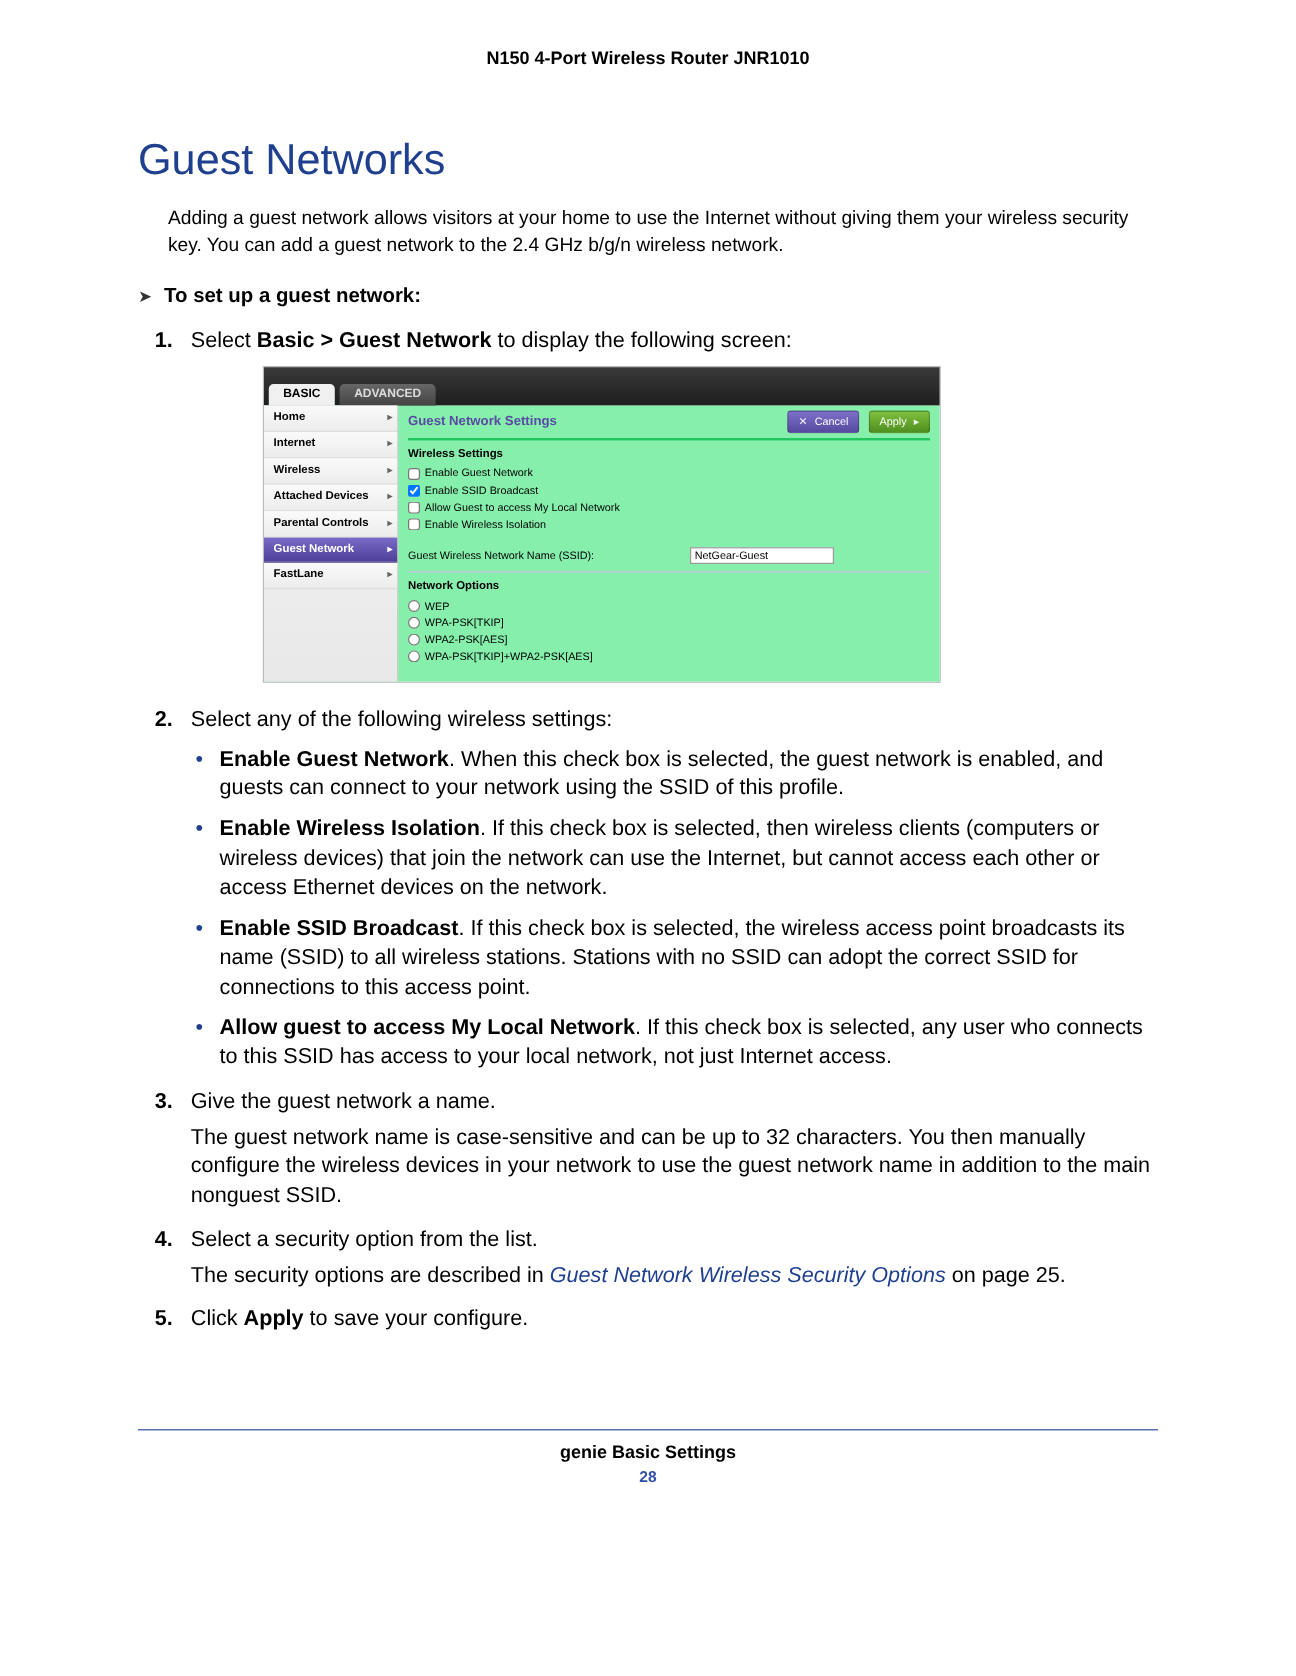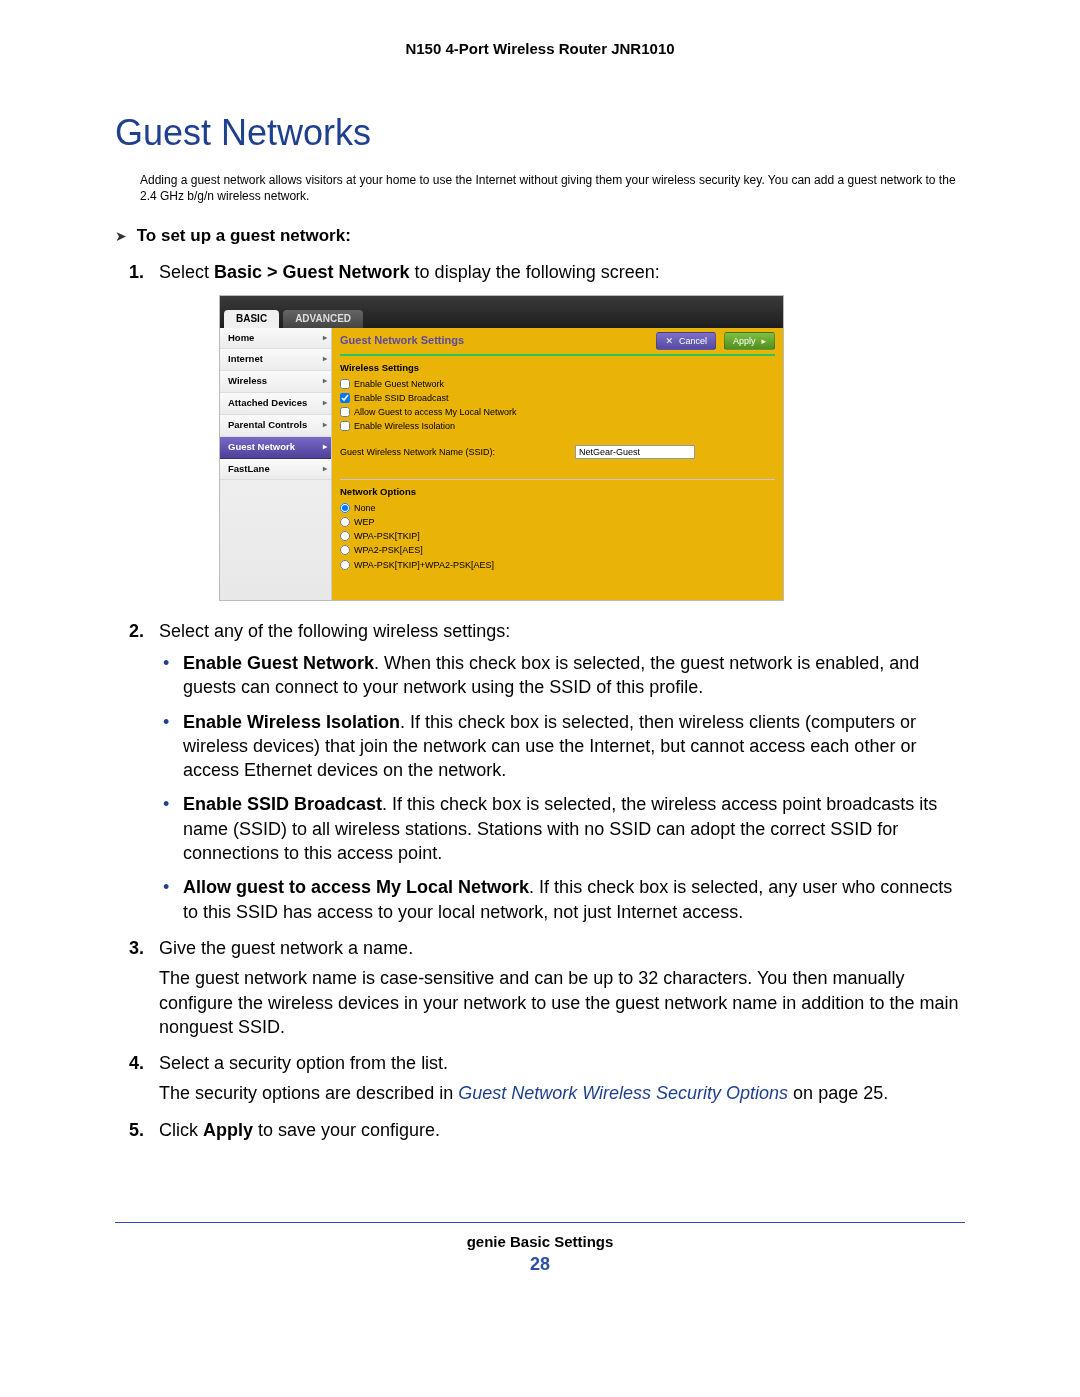--- a/index.html
+++ b/index.html
@@ -30,21 +30,21 @@
     margin-bottom: 55px;
   }
   h1.section-heading {
     font-family: "Trebuchet MS", "Segoe UI", sans-serif;
     font-weight: normal;
     color: var(--heading-blue);
     font-size: 36px;
     margin: 0 var(--margin-side) 18px var(--margin-side);
   }
   p.intro {
-    font-size: 12px;
+    font-size: 16px;
     line-height: 1.35;
     margin: 0 var(--margin-side) 22px var(--margin-side-inner);
   }
   .procedure-heading {
     margin: 0 var(--margin-side) 14px var(--margin-side);
     font-size: 17px;
     display: flex;
     align-items: baseline;
     gap: 10px;
   }
@@ -121,21 +121,21 @@
   .rs-tab.active {
     background: #f0f0f0;
     color: #000;
   }
   .rs-tab.inactive {
     background: linear-gradient(#666,#444);
     color: #ddd;
   }
   .rs-body {
     display: flex;
-    background: #eab308;
+    background: #86efac;
     min-height: 210px;
   }
   .rs-sidebar {
     width: 112px;
     background: linear-gradient(#f5f5f5,#e8e8e8);
     border-right: 1px solid #ccc;
   }
   .rs-side-item {
     display: flex;
     justify-content: space-between;
@@ -184,21 +184,21 @@
     padding: 2px 8px;
     border-radius: 3px;
     border: 1px solid rgba(0,0,0,.2);
   }
   .rs-btn.cancel { background: linear-gradient(#7e70c9,#564aa0); }
   .rs-btn.apply  { background: linear-gradient(#7fbf3f,#4f8f1f); }
   .rs-btn .ic { font-size: 9px; opacity:.9; }
   .rs-section {
     margin-top: 6px;
     border-bottom: 1px solid #c9c3e6;
-    padding-bottom: 20px;
+    padding-bottom: 6px;
   }
   .rs-section-title {
     font-weight: bold;
     font-size: 9.5px;
     margin-bottom: 2px;
   }
   .rs-check-row {
     display: flex;
     align-items: center;
     gap: 4px;
@@ -232,21 +232,21 @@
     background: #2e4fa5;
   }
   .footer-label {
     text-align: center;
     font-weight: bold;
     font-size: 15px;
   }
   .footer-page {
     text-align: center;
     font-weight: bold;
-    font-size: 18px;
+    font-size: 13px;
     color: #2e4fa5;
     margin-top: 4px;
   }
 </style>
 </head>
 <body>
 
 <div class="page">
 
   <div class="header-title">N150 4-Port Wireless Router JNR1010</div>
@@ -338,24 +338,20 @@
               </label>
               <div class="rs-field-row">
                 <span>Guest Wireless Network Name (SSID):</span>
                 <input type="text" value="NetGear-Guest" style="">
               </div>
             </div>
 
             <div class="rs-section" style="border-bottom:none;">
               <div class="rs-section-title">Network Options</div>
               <label class="rs-check-row">
-                <input type="radio" name="sec" checked="" style="">
-                <span>None</span>
-              </label>
-              <label class="rs-check-row">
                 <input type="radio" name="sec" style="">
                 <span>WEP</span>
               </label>
               <label class="rs-check-row">
                 <input type="radio" name="sec" style="">
                 <span>WPA-PSK[TKIP]</span>
               </label>
               <label class="rs-check-row">
                 <input type="radio" name="sec" style="">
                 <span>WPA2-PSK[AES]</span>

